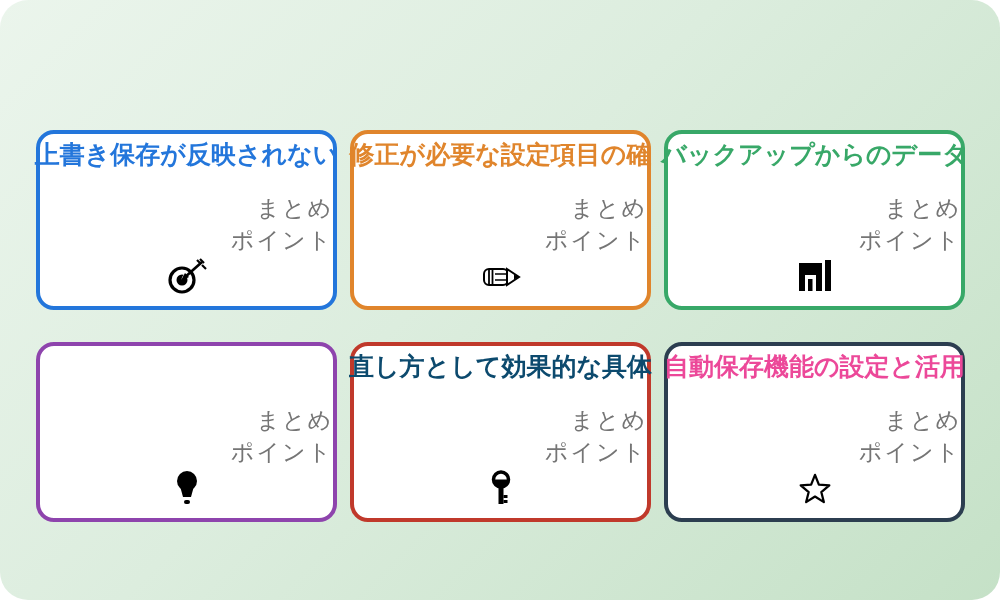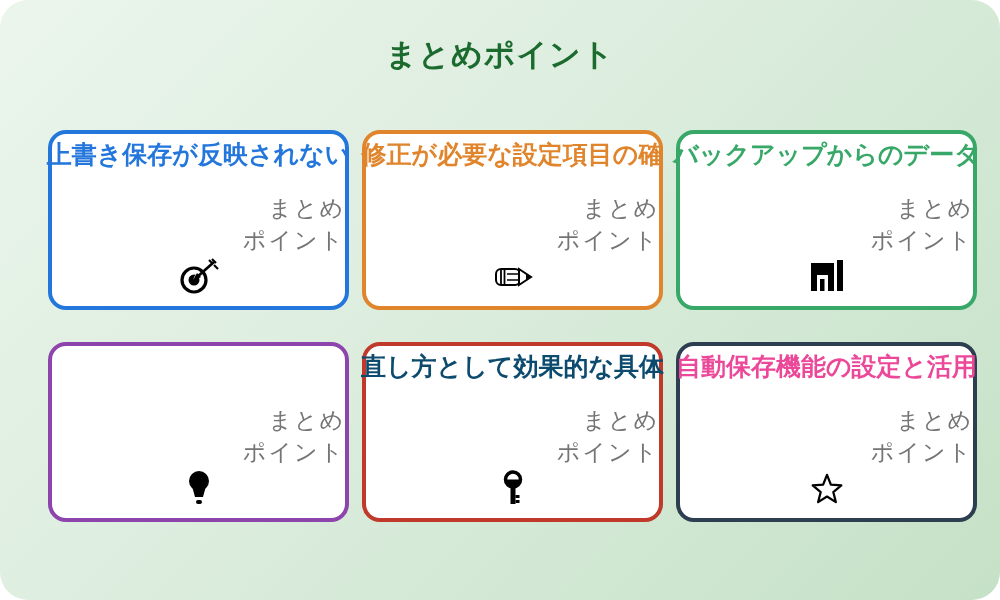--- a/index.html
+++ b/index.html
@@ -21,21 +21,21 @@
     top: 34px;
     left: 0;
     width: 100%;
     text-align: center;
     font-size: 31px;
     font-weight: bold;
     letter-spacing: 1px;
   }
   .grid {
     position: absolute;
-    left: 48px;
+    left: 36px;
     top: 130px;
     display: grid;
     grid-template-columns: repeat(3, 301px);
     grid-template-rows: repeat(2, 180px);
     column-gap: 13px;
     row-gap: 32px;
   }
   .card {
     position: relative;
     box-sizing: border-box;
@@ -70,21 +70,20 @@
     align-items: center;
     justify-content: center;
   }
   .card-icon svg { display: block; }
 </style>
 </head>
 <body>
 
 <div class="canvas">
 
-  <div class="page-title" style="color: rgb(28, 107, 46);">まとめポイント</div>
 
   <div class="grid">
 
     <div class="card" style="border-color: rgb(35, 118, 219);">
       <div class="card-title" style="color: rgb(35, 118, 219);">上書き保存が反映されない</div>
       <div class="card-label">
         <div>まとめ</div>
         <div>ポイント</div>
       </div>
       <div class="card-icon">

